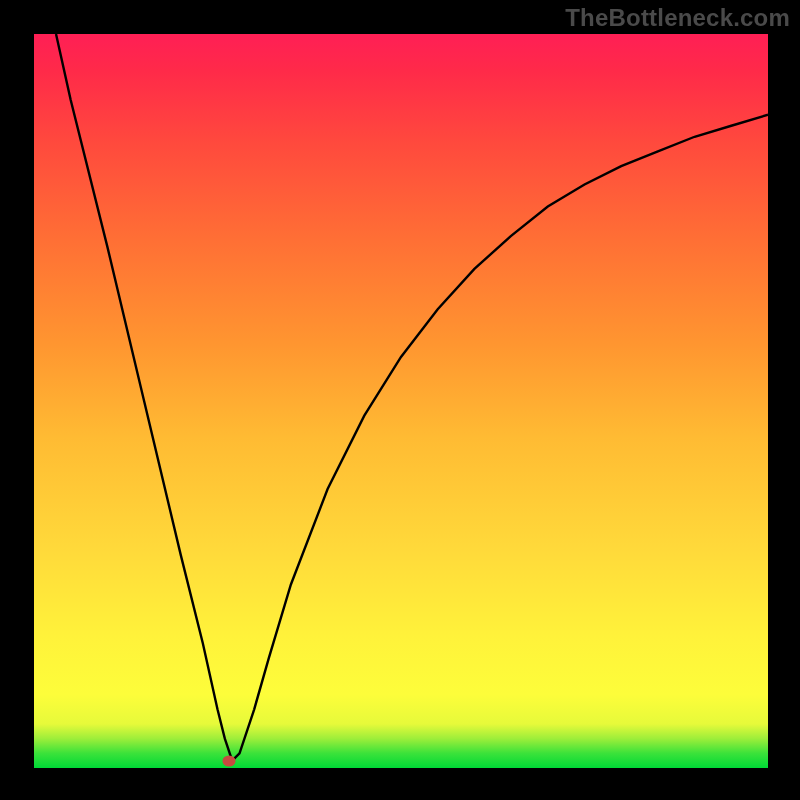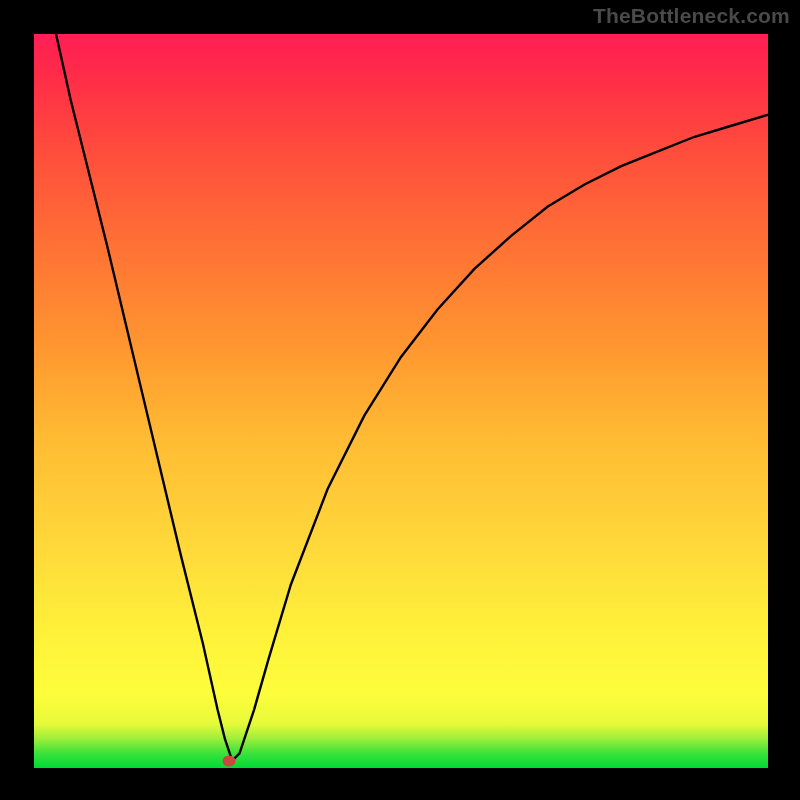--- a/index.html
+++ b/index.html
@@ -15,21 +15,21 @@
     position: relative;
     width: 800px;
     height: 800px;
     background: #000;
   }
   .watermark {
     position: absolute;
     top: 4px;
     right: 10px;
     color: #4a4a4a;
-    font-size: 21px;
+    font-size: 24px;
     font-weight: 600;
     letter-spacing: 0.2px;
     user-select: none;
   }
   .plot {
     position: absolute;
     left: 34px;
     top: 34px;
     width: 734px;
     height: 734px;

